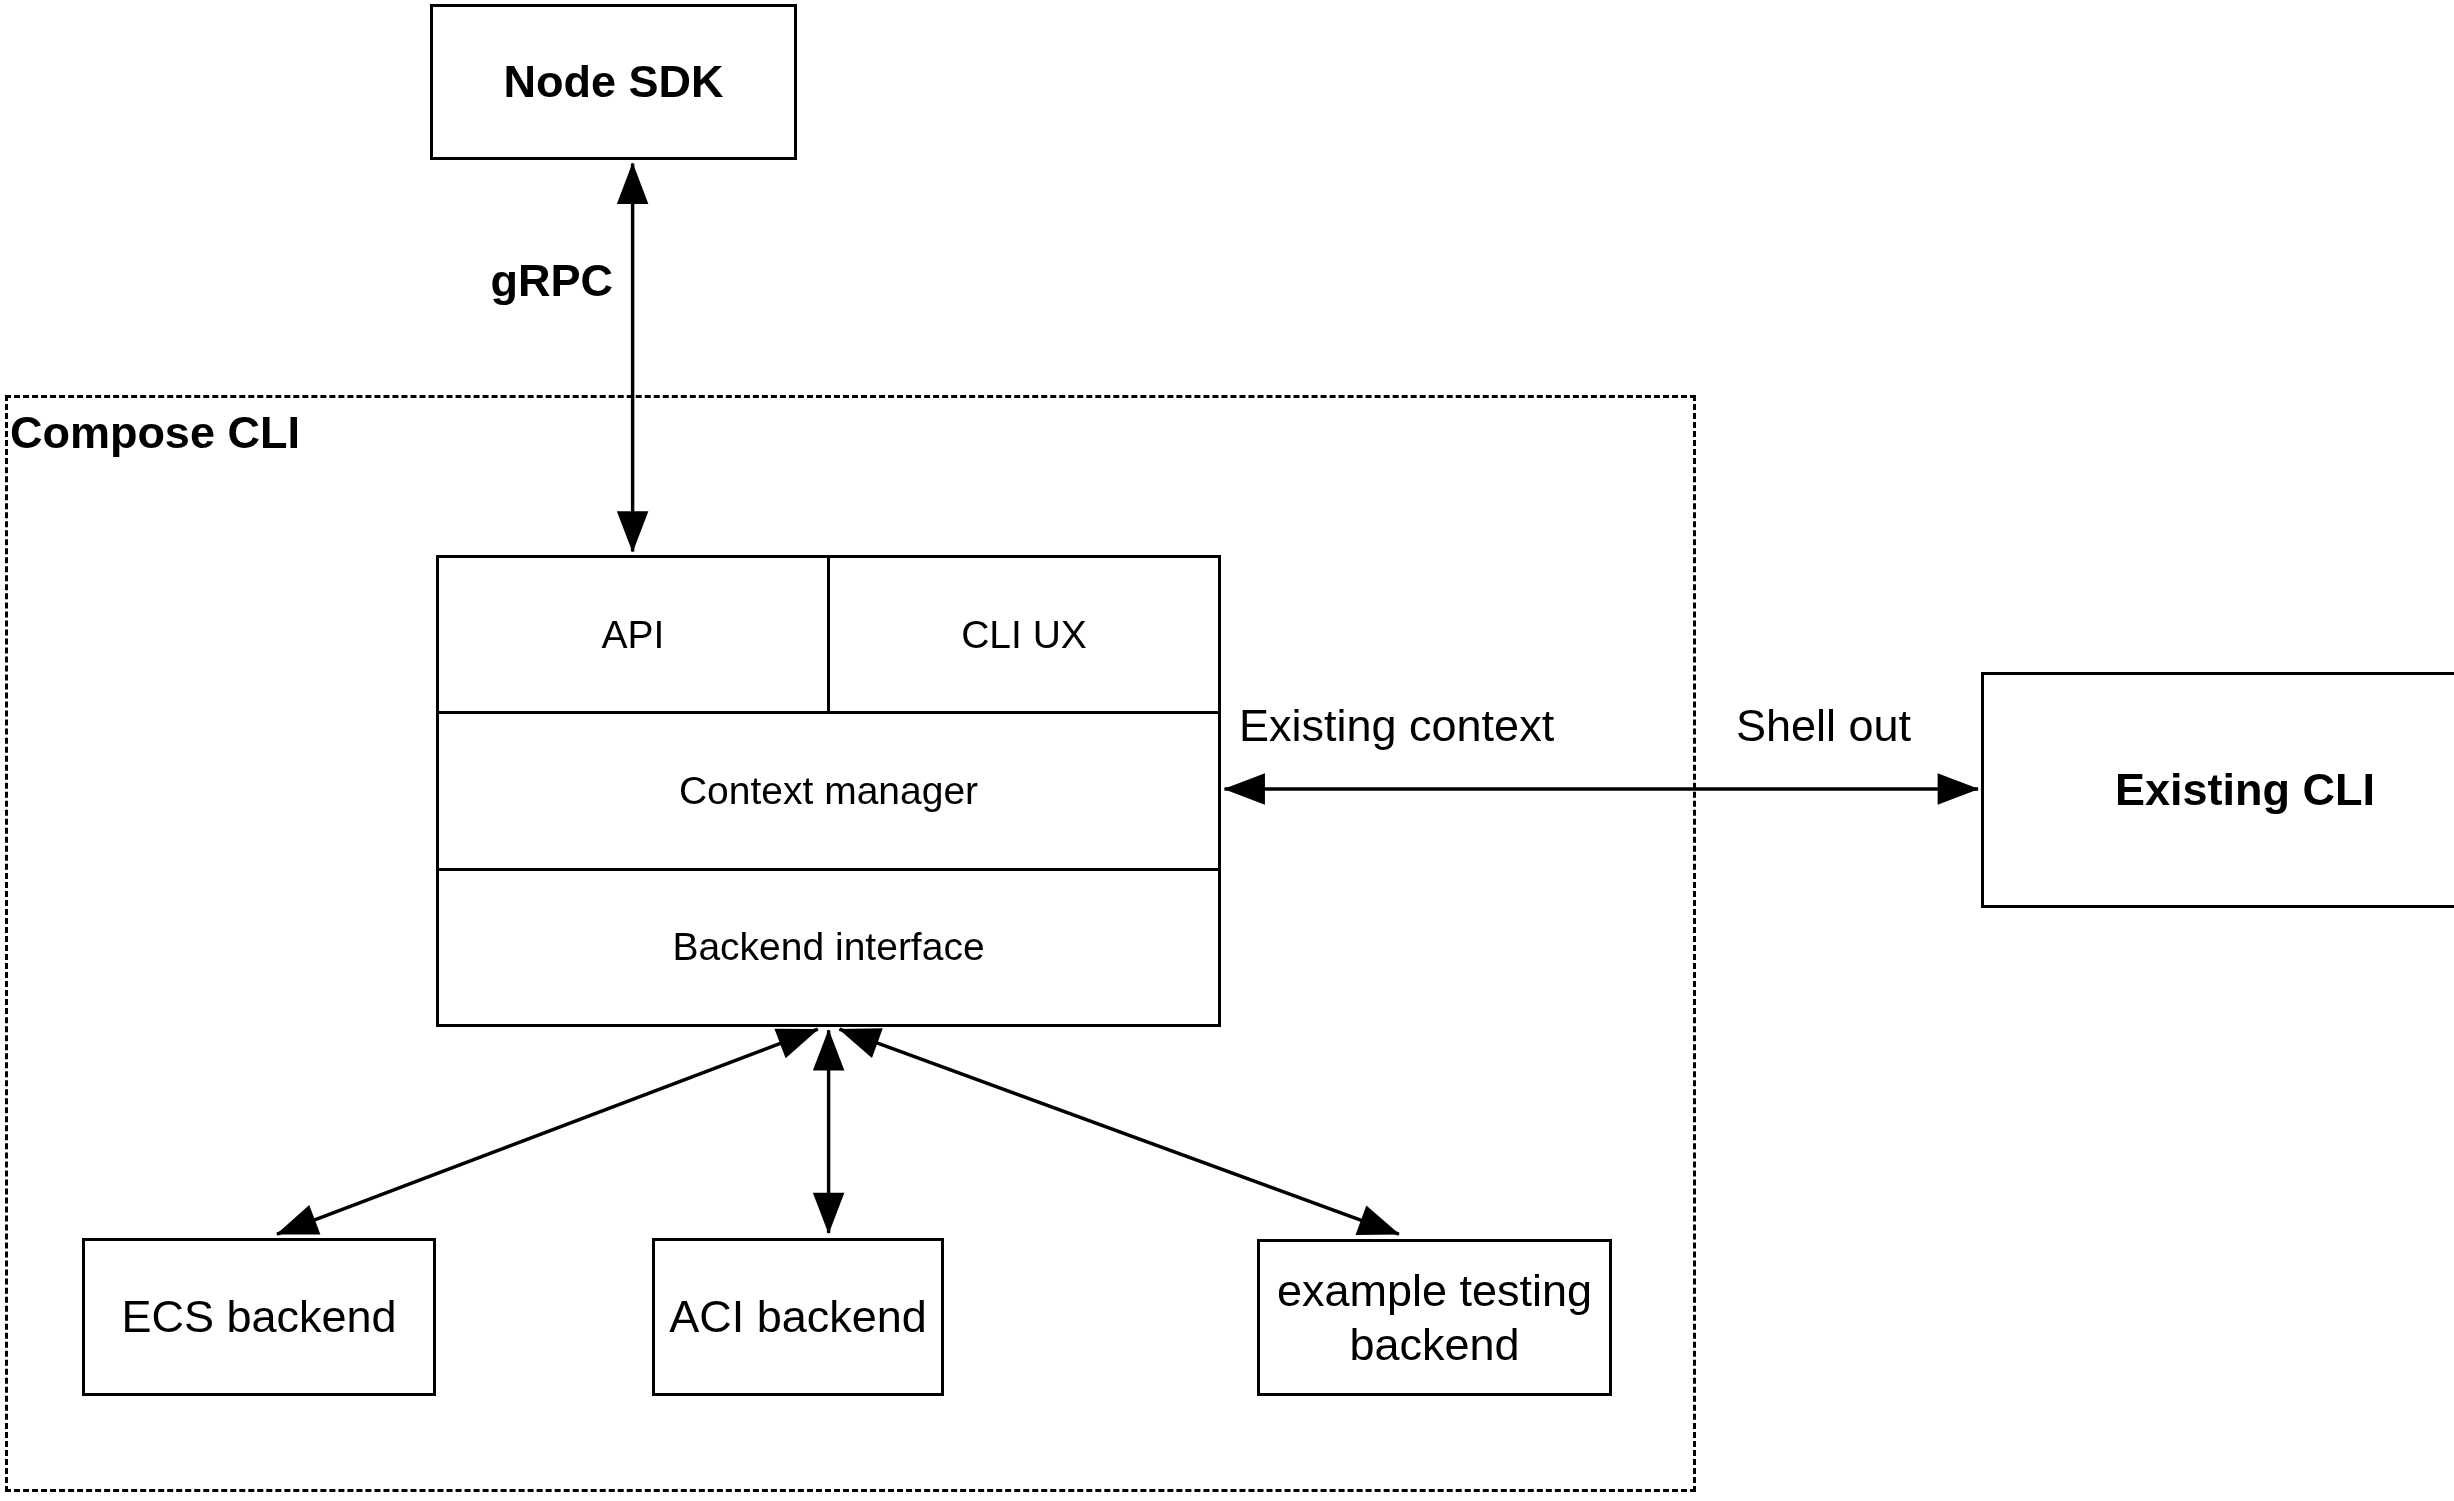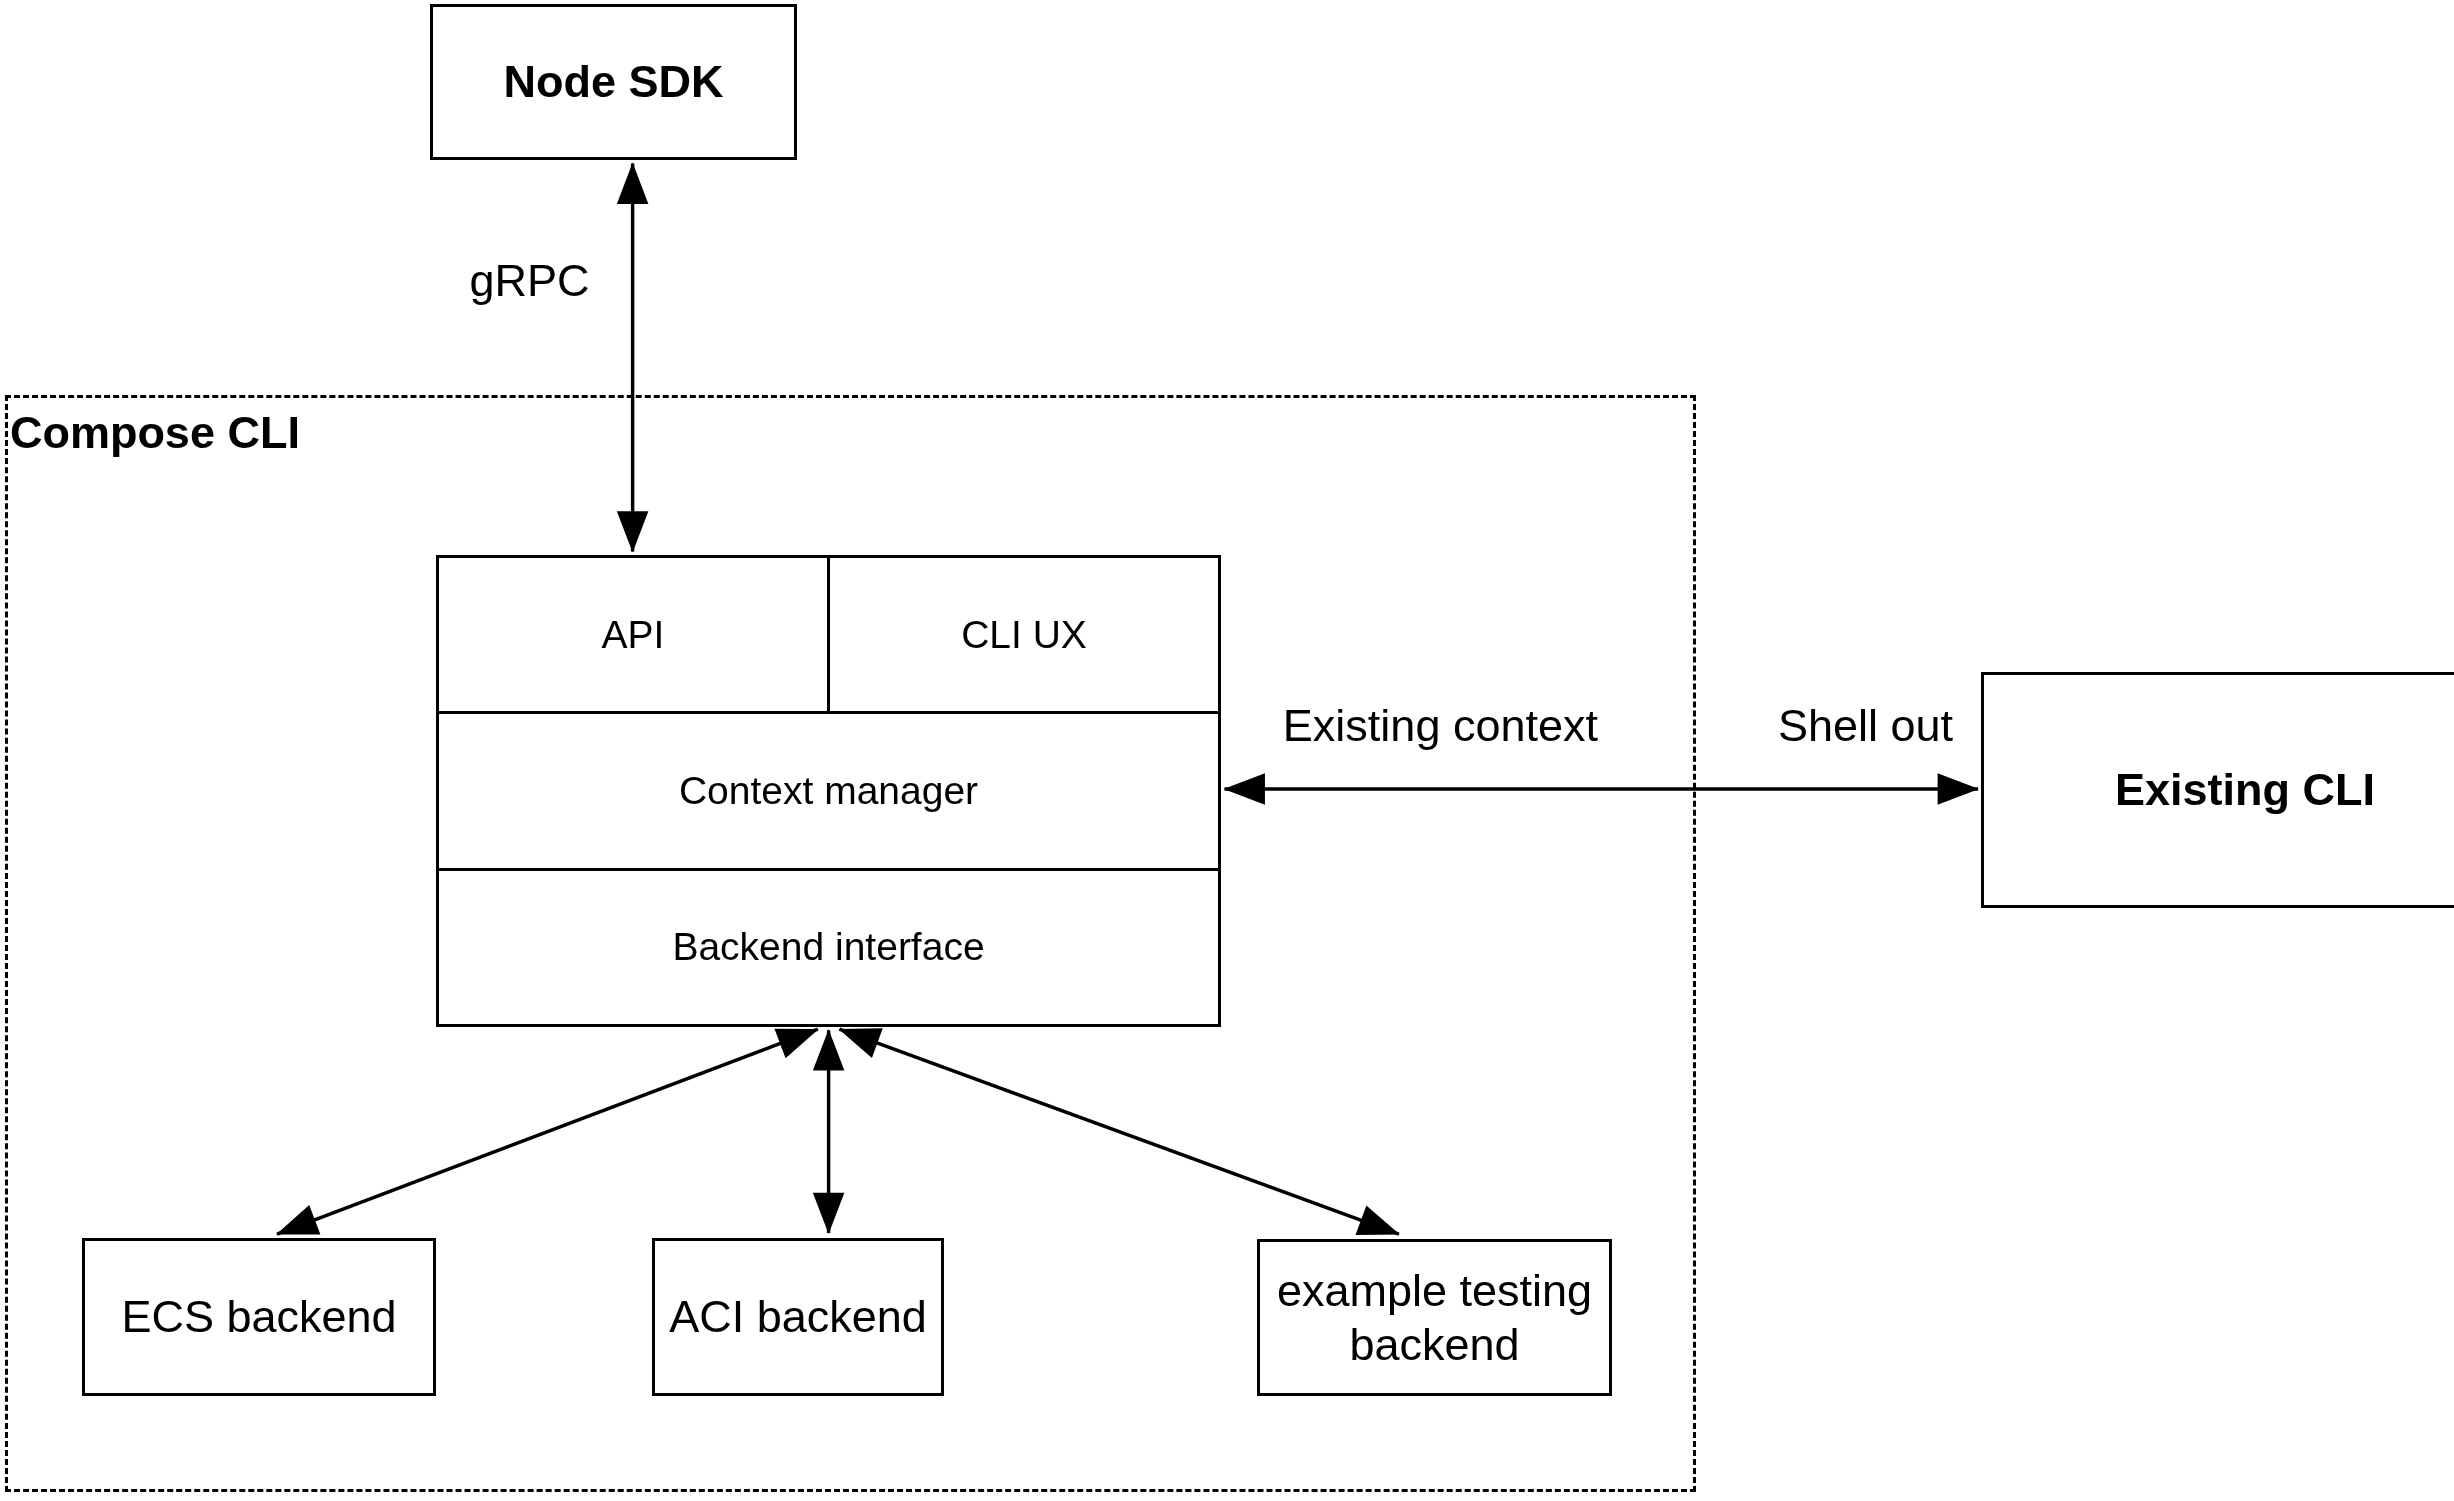--- a/index.html
+++ b/index.html
@@ -82,23 +82,23 @@
     align-items: center;
     justify-content: center;
   }
   .compound .cell + .cell { border-left: 3.9px solid #000000; }
 
   .edge-label {
     position: absolute;
     font-size: 45px;
     color: #000000;
     line-height: 53px;
-    text-align: right;
+    text-align: left;
   }
-  .edge-label.right-align { text-align: center; }
+  .edge-label.right-align { text-align: right; font-weight: bold; }
 </style>
 </head>
 <body>
 
 <div class="canvas">
 
   <svg class="edges-layer" width="2455" height="1501" viewBox="0 0 2492 1524" xmlns="http://www.w3.org/2000/svg">
     <defs>
       <marker id="arrow" markerUnits="userSpaceOnUse" markerWidth="44" markerHeight="34" viewBox="0 0 44 34" refX="42" refY="17" orient="auto-start-reverse">
         <path d="M1,1 L43,17 L1,33 Z" fill="#000000"></path>

